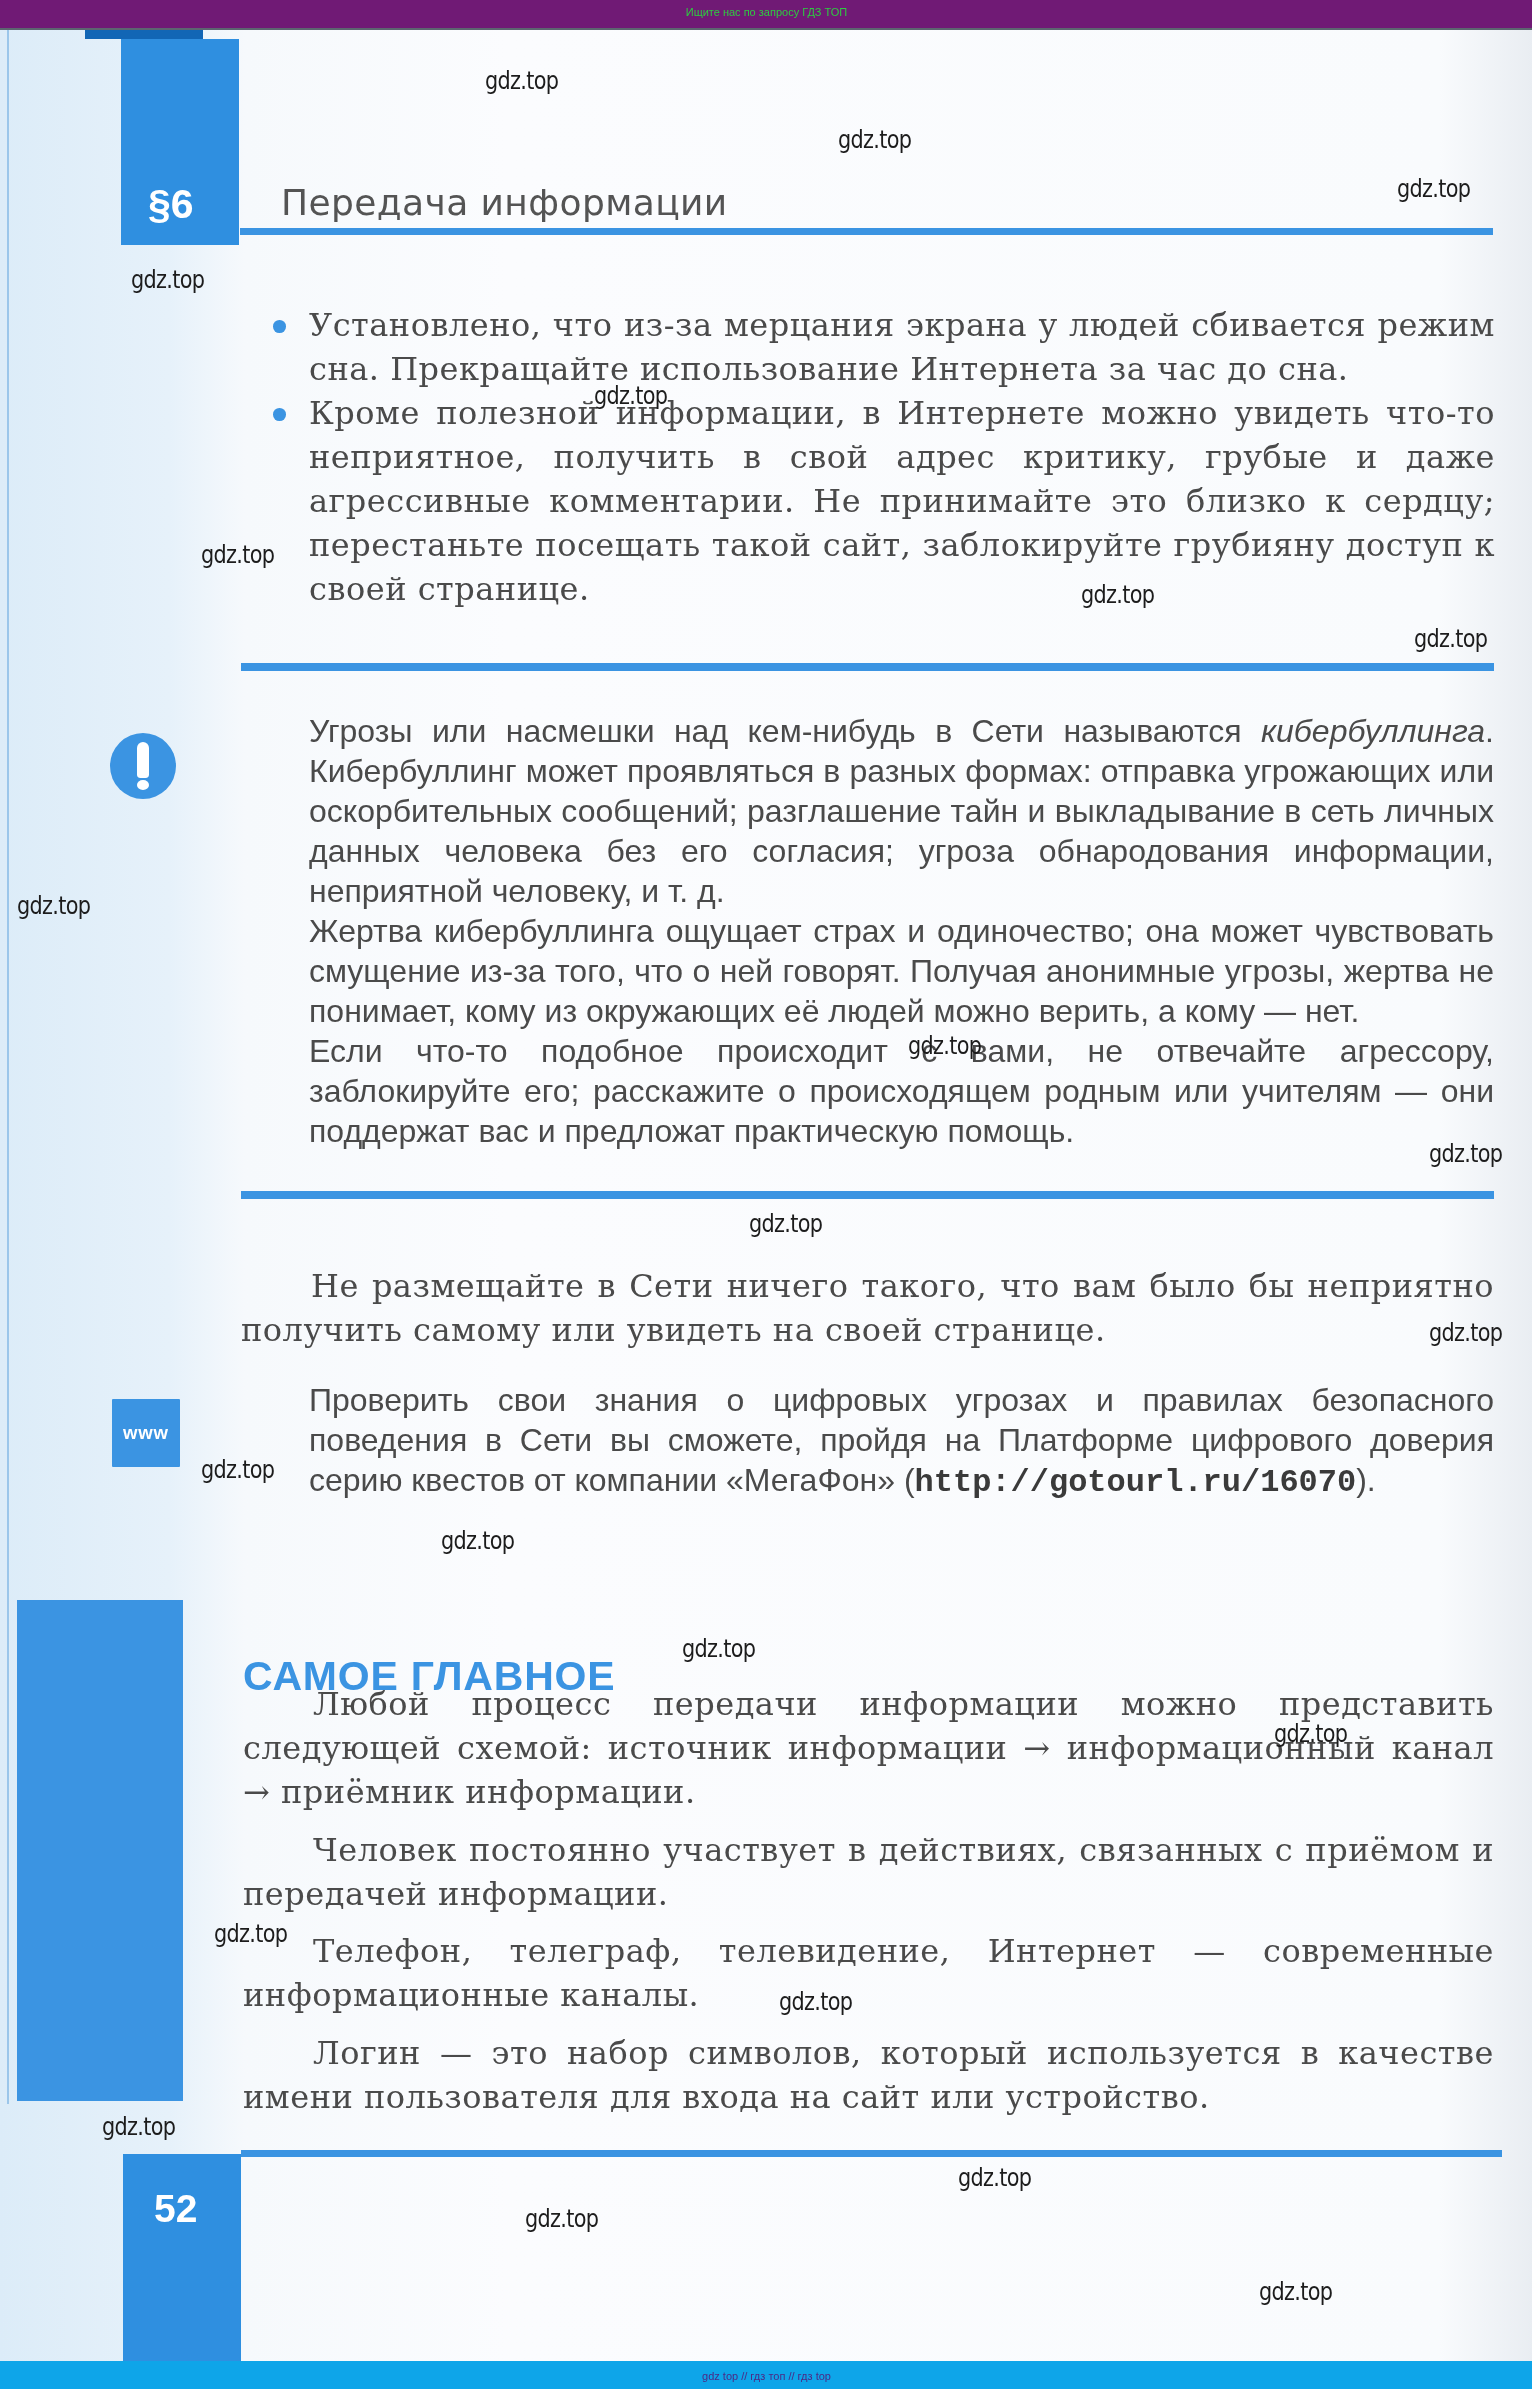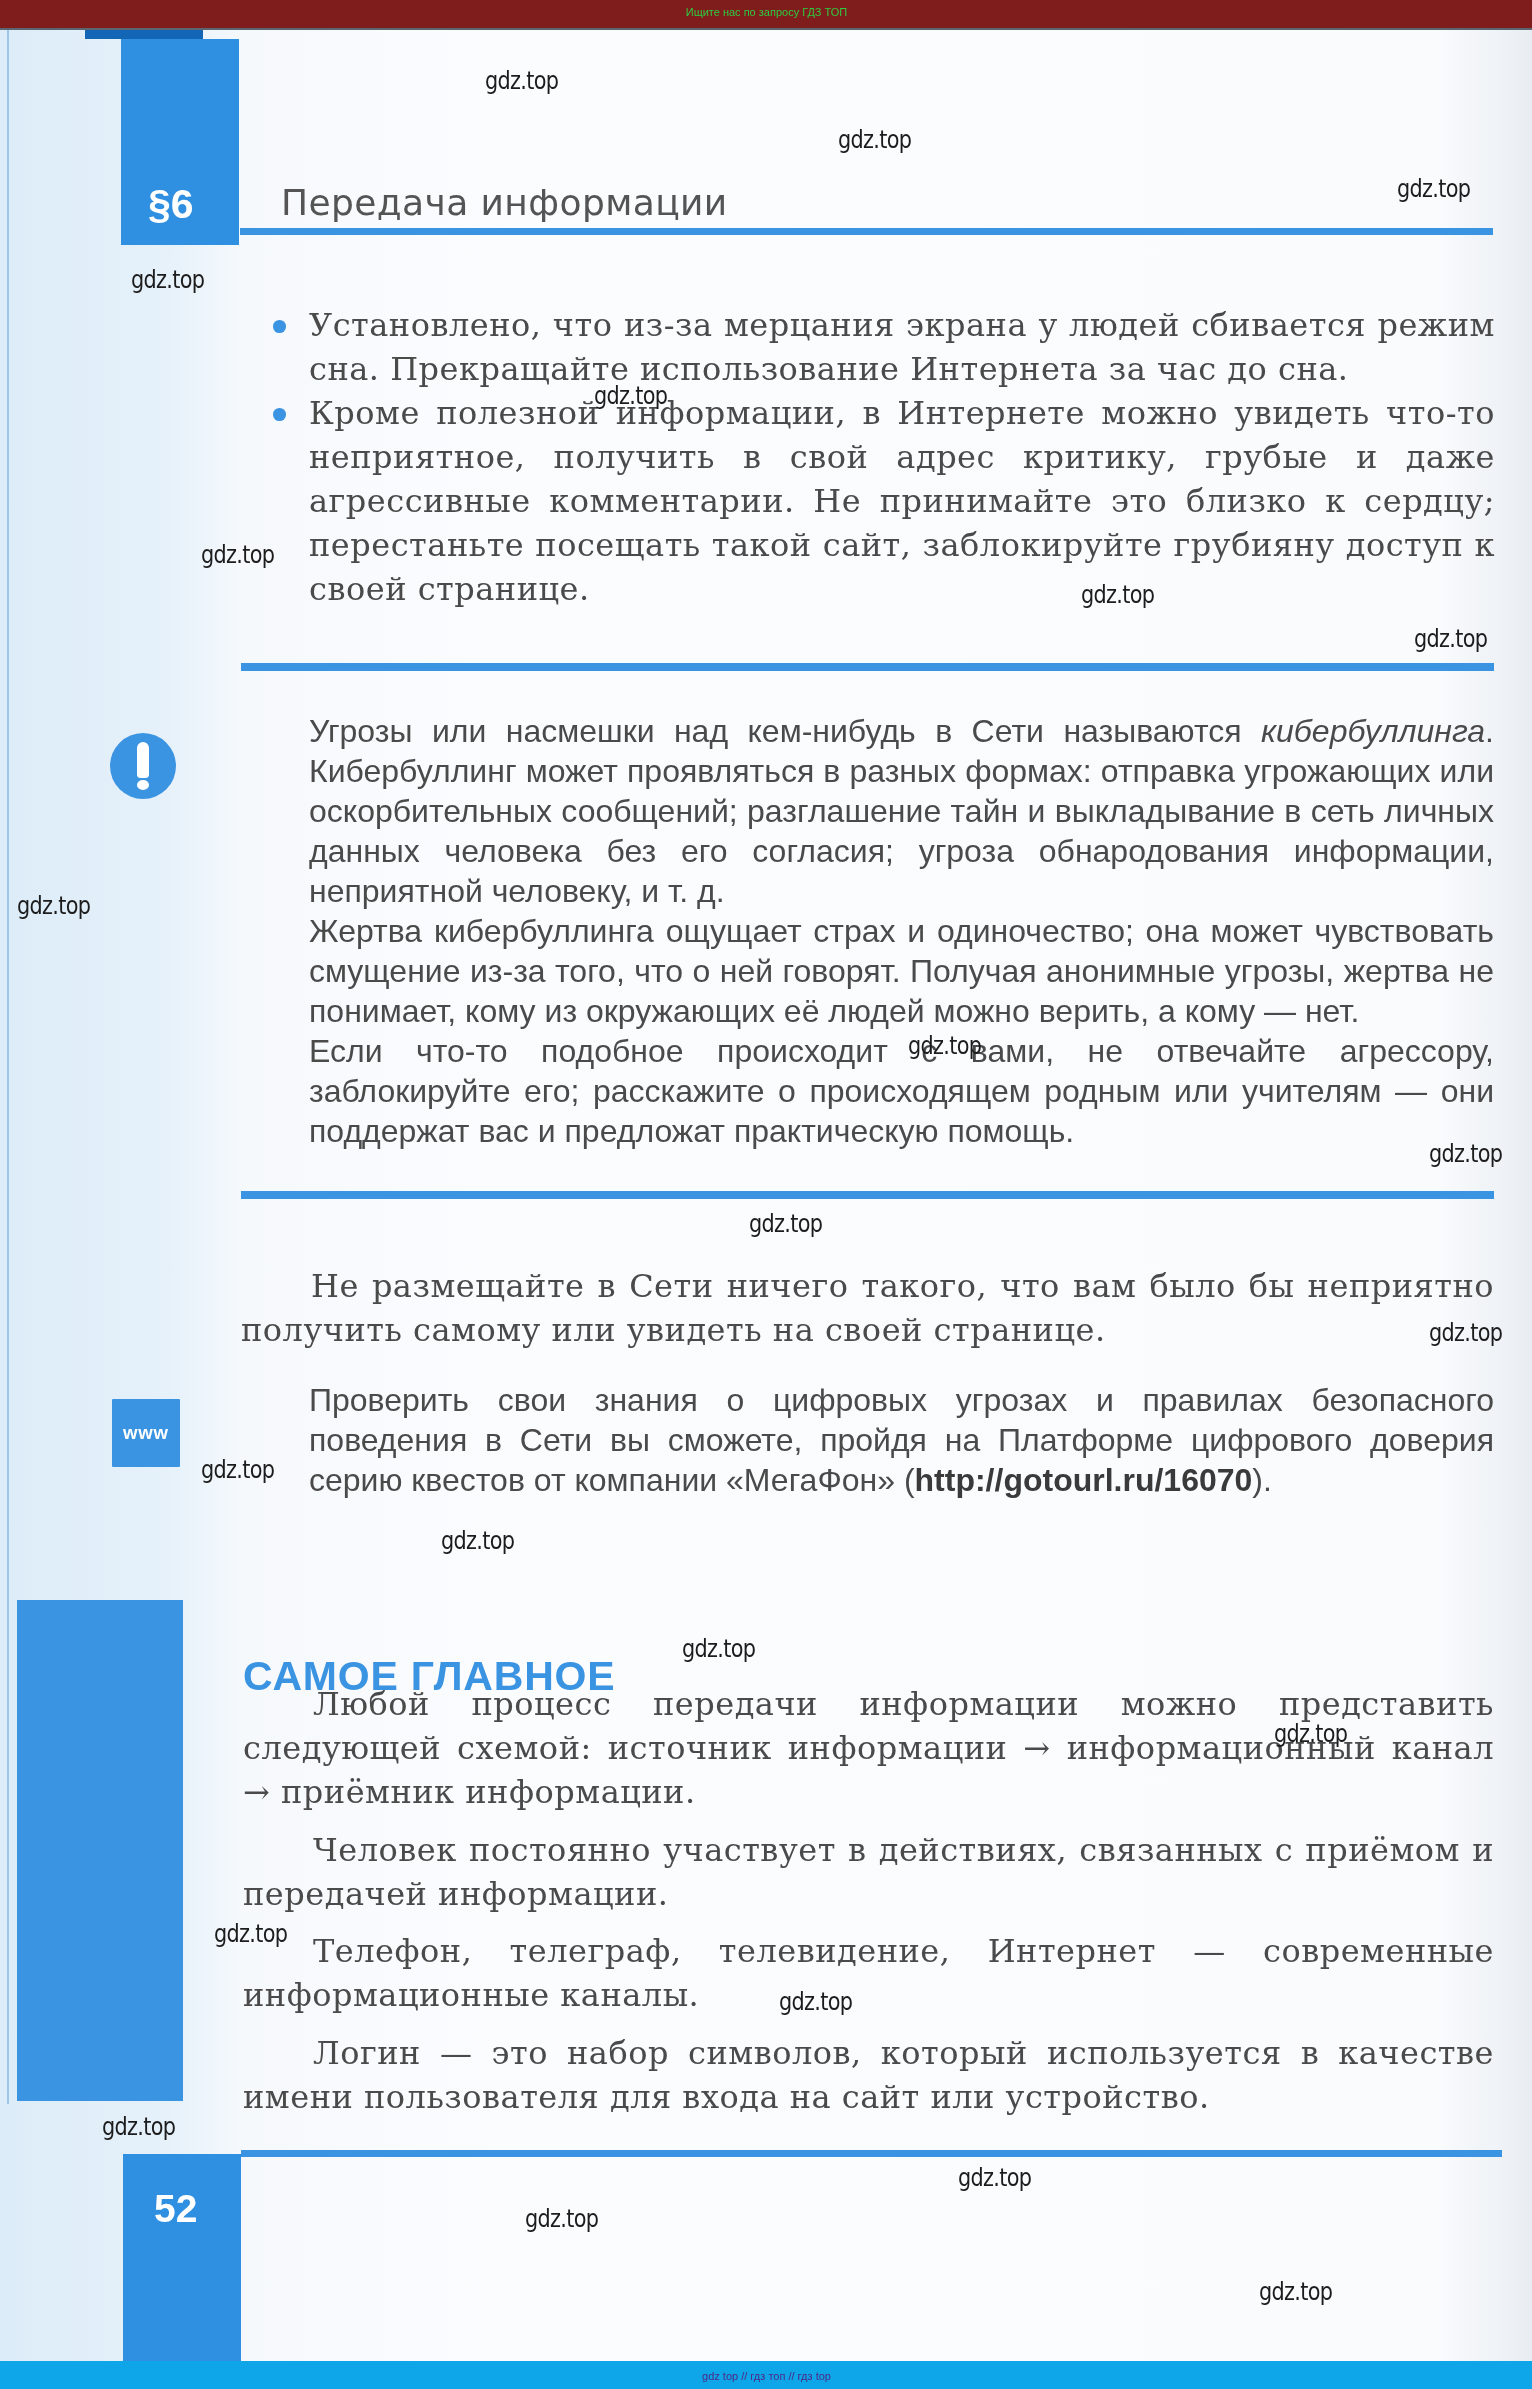--- a/index.html
+++ b/index.html
@@ -1,21 +1,21 @@
 <!DOCTYPE html>
 <html style="font-size:13.5px"><head>
   <meta charset="utf-8">
   <style>
     * { box-sizing: border-box; margin: 0; padding: 0; }
     html, body { width: 1533px; height: 2389px; background: #ffffff; overflow: hidden; }
     body { position: relative; font-family: "Liberation Sans", sans-serif; color: #3a3a3a; }
 
     .top-banner {
       position: absolute; left: 0; top: 0; width: 1533px; height: 28px;
-      background: #7f1d1d; text-align: center;
+      background: #701a75; text-align: center;
     }
     .top-banner span {
       display: inline-block; margin-top: 6px; font-size: 11px; color: #2ecc40;
       font-family: "Liberation Sans", sans-serif;
     }
 
     .page {
       position: absolute; left: 0; top: 28px; width: 1533px; height: 2334px;
       background: linear-gradient(to right, #dcecf8 0px, #e6f1fa 169px, #f6f9fc 245px, #fbfcfe 508px, #f9fbfd 1439px, #e9edf2 1533px);
       border-top: 2.5px solid #5c6670;
@@ -84,21 +84,21 @@
 
     .advice { position: absolute; left: 241px; top: 1234px; width: 1253px; }
     .advice p { text-indent: 70px; }
 
     .icon-www {
       position: absolute; left: 112px; top: 1369px; width: 68px; height: 68px; border-radius: 1px;
       background: #3b94e2; color: #ffffff; font-weight: bold; font-size: 18.6px; text-align: center;
       line-height: 68px; font-family: "Liberation Sans", sans-serif; letter-spacing: 0.8px;
     }
     .www-block { position: absolute; left: 309px; top: 1350px; width: 1185px; }
-    .www-block b { font-weight: bold; color: #3a3a3a; }
+    .www-block b { font-weight: bold; color: #3a3a3a; font-family: Liberation Mono, monospace; }
 
     
     .summary-band {
       position: absolute; left: 17px; top: 1570px; width: 166px; height: 501px; background: #3b94e2;
     }
     .summary-title {
       position: absolute; left: 243px; top: 1584px; font-size: 41px; font-weight: bold; color: #3b94e2;
       font-family: Liberation Sans, sans-serif; letter-spacing: 0.8px; margin-top: 39px;
     }
     .summary { position: absolute; left: 243px; top: 1652px; width: 1251px; }

